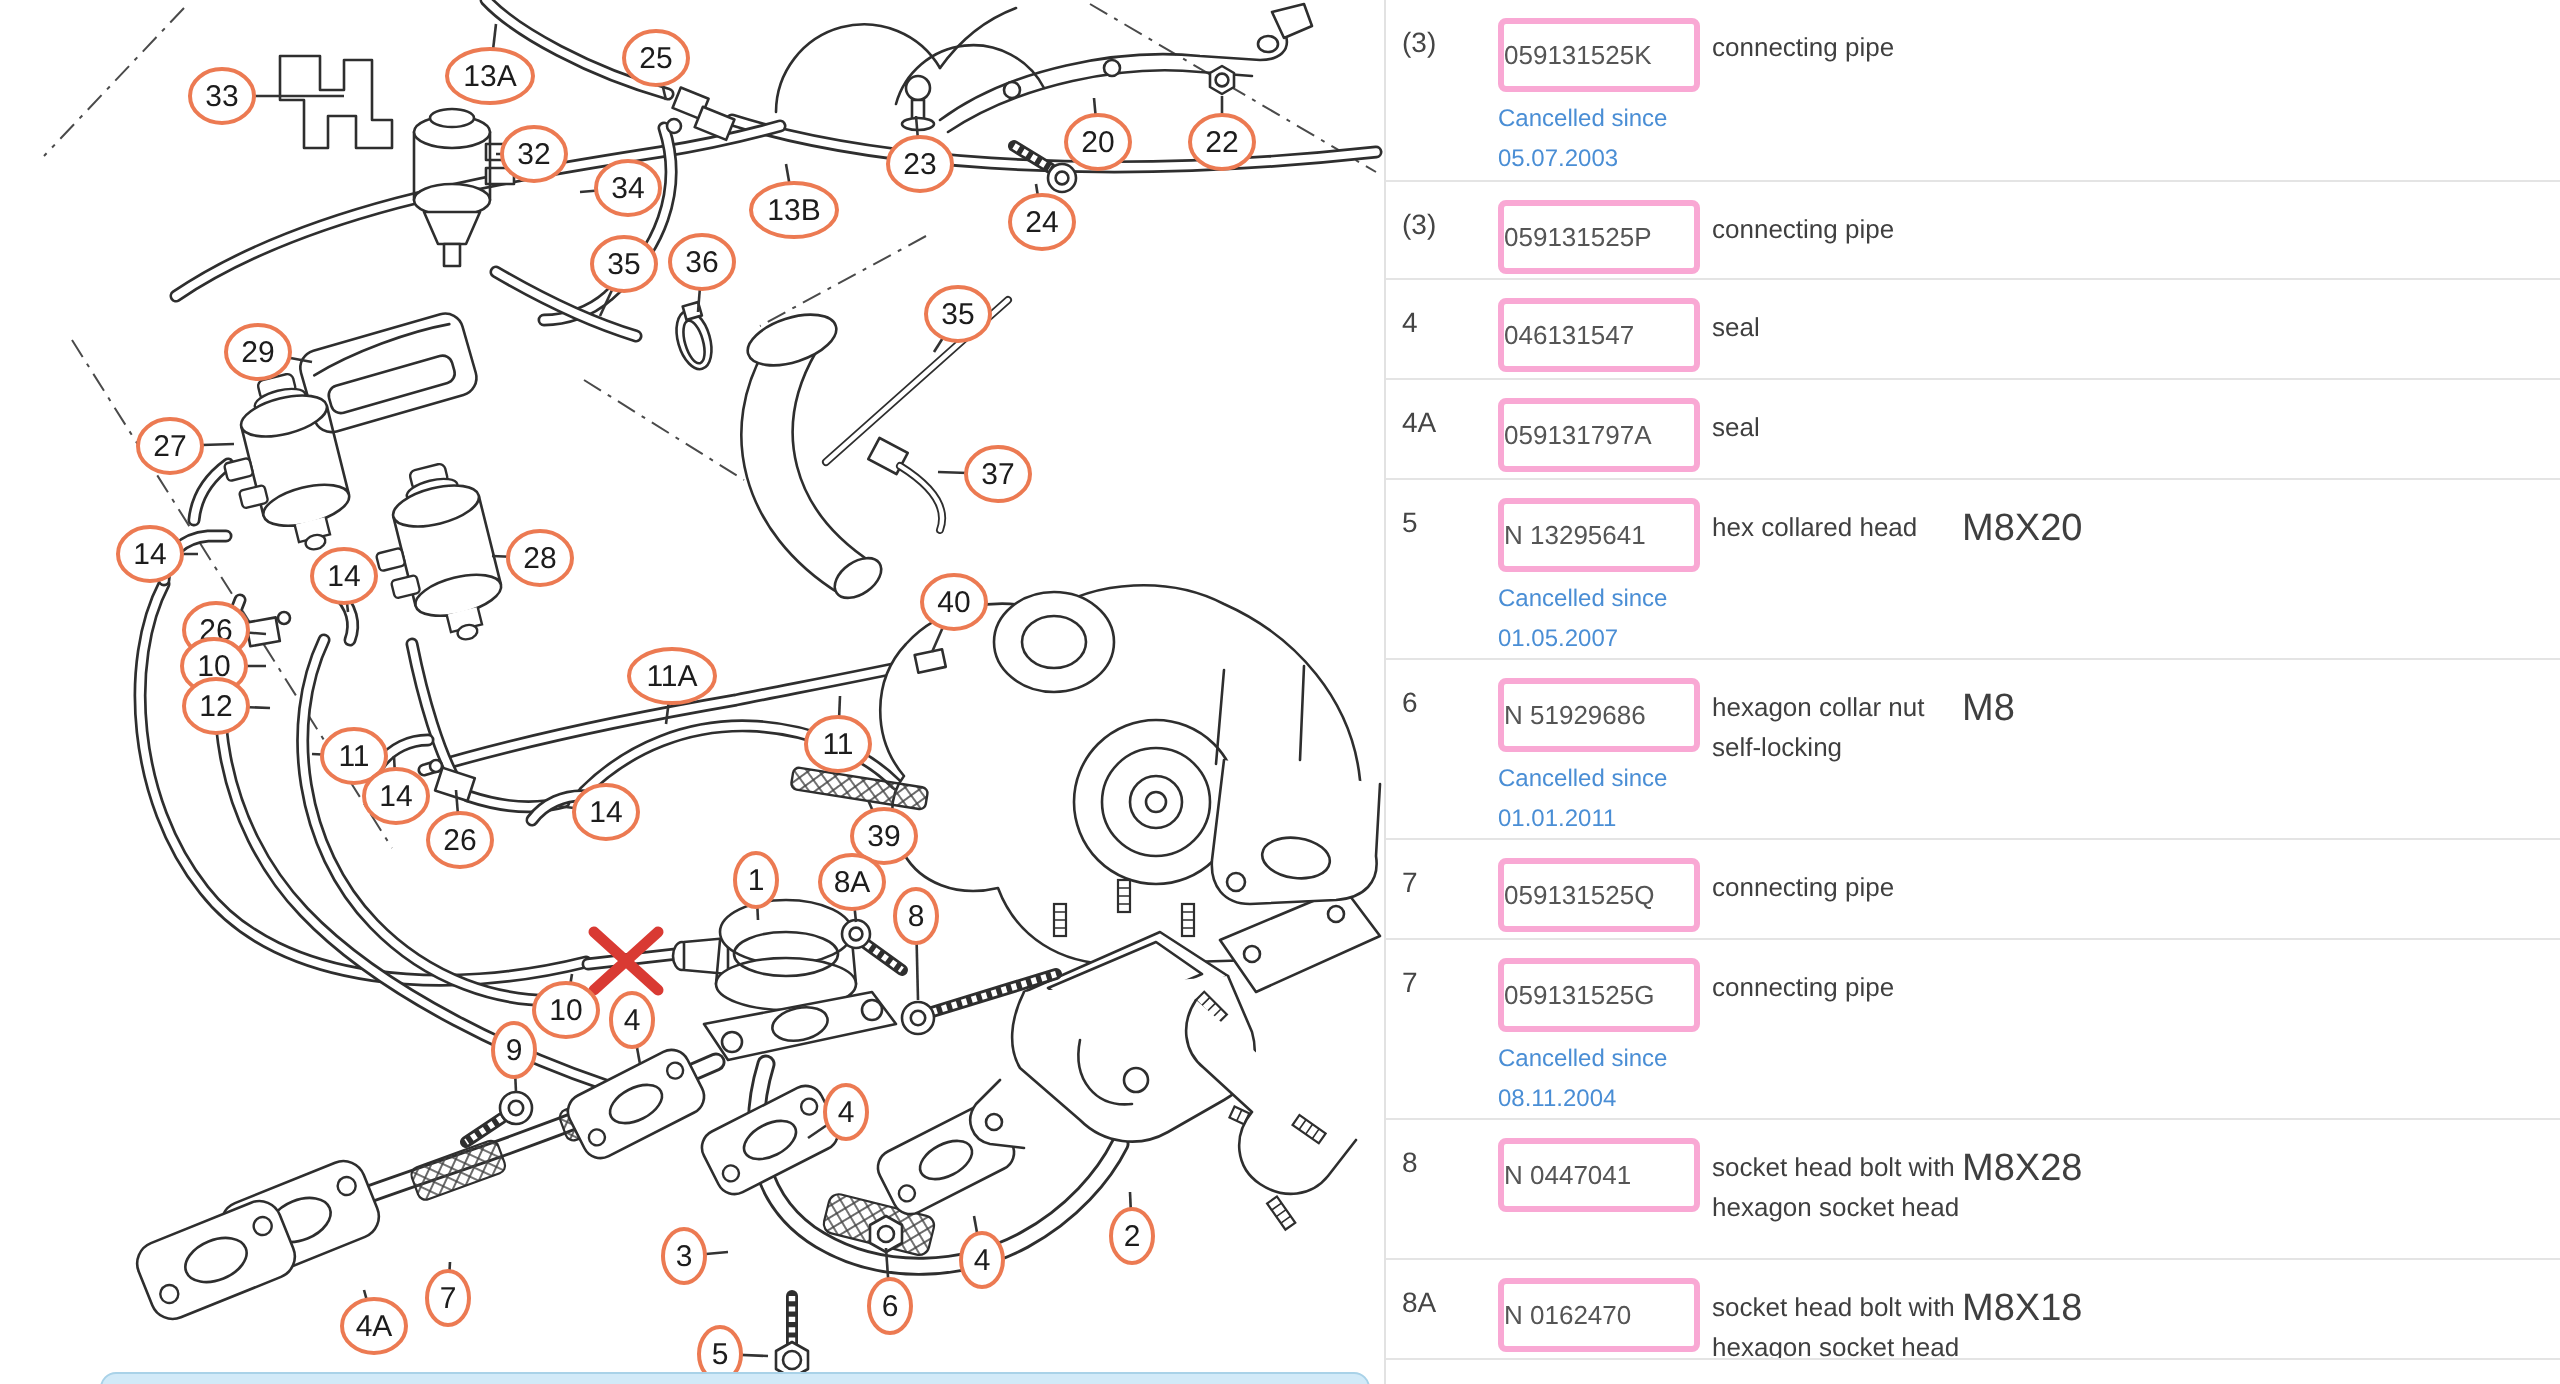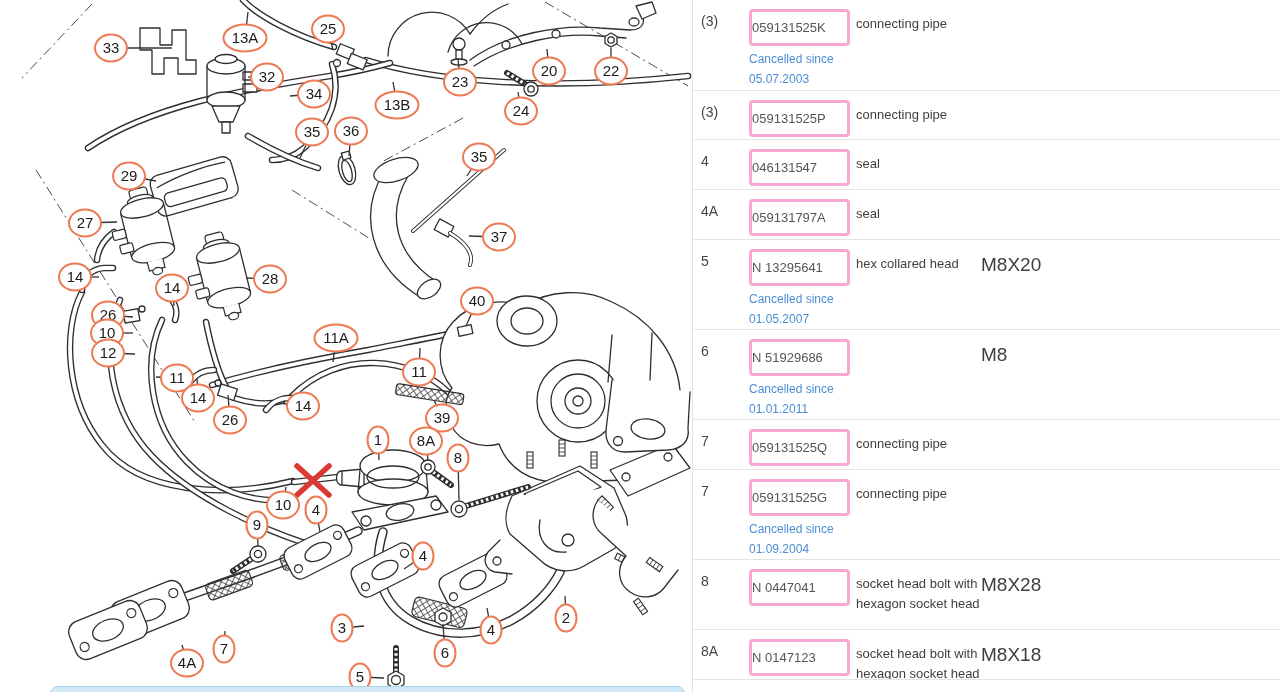--- a/index.html
+++ b/index.html
@@ -589,49 +589,50 @@
     <div class="desc">hex collared head</div>
     <div class="spec">M8X20</div>
   </div>
     <div class="trow" style="height: 90px;">
     <div class="pos">6</div>
     <div class="pbox">N 51929686</div>
     <div class="cancel" style="color: rgb(74, 142, 213);">
       <span class="cl">Cancelled since</span>
       <span class="cd">01.01.2011</span>
     </div>
+    <div class="desc">hexagon collar nut self-locking</div>
     <div class="spec">M8</div>
   </div>
     <div class="trow" style="height: 50px;">
     <div class="pos">7</div>
     <div class="pbox">059131525Q</div>
 
     <div class="desc">connecting pipe</div>
     <div class="spec"></div>
   </div>
     <div class="trow" style="height: 90px;">
     <div class="pos">7</div>
     <div class="pbox">059131525G</div>
     <div class="cancel" style="color: rgb(74, 142, 213);">
       <span class="cl">Cancelled since</span>
-      <span class="cd">01.09.2004</span>
+      <span class="cd">08.11.2004</span>
     </div>
     <div class="desc">connecting pipe</div>
     <div class="spec"></div>
   </div>
     <div class="trow" style="height: 70px;">
     <div class="pos">8</div>
     <div class="pbox">N 0447041</div>
 
     <div class="desc">socket head bolt with hexagon socket head</div>
     <div class="spec">M8X28</div>
   </div>
     <div class="trow" style="height: 50px;">
     <div class="pos">8A</div>
-    <div class="pbox">N 0147123</div>
+    <div class="pbox">N 0162470</div>
     <div class="cancel" style="color: rgb(74, 142, 213);">
       <span class="cl">Cancelled since</span>
       <span class="cd"></span>
     </div>
     <div class="desc">socket head bolt with hexagon socket head</div>
     <div class="spec">M8X18</div>
   </div>
   </div>
 
 </body></html>

